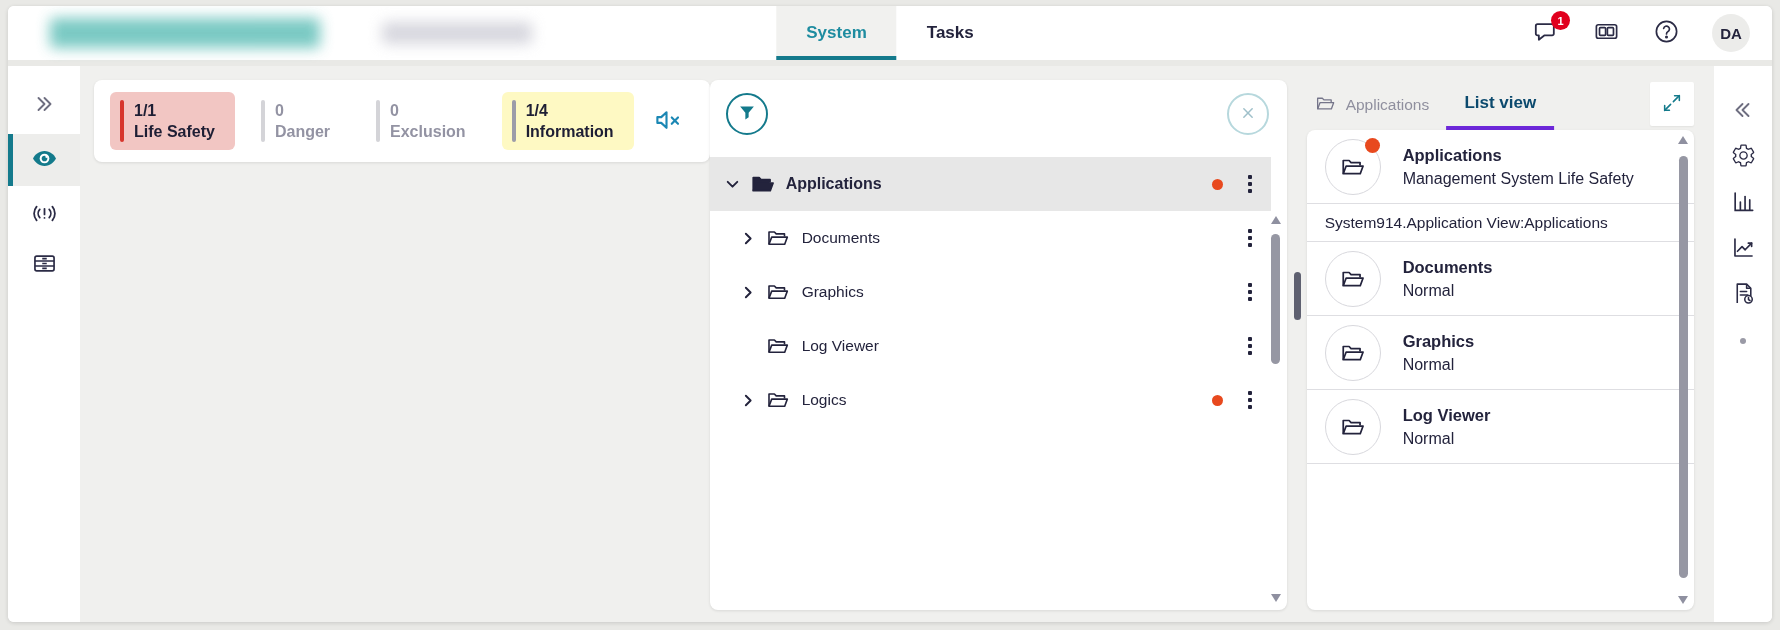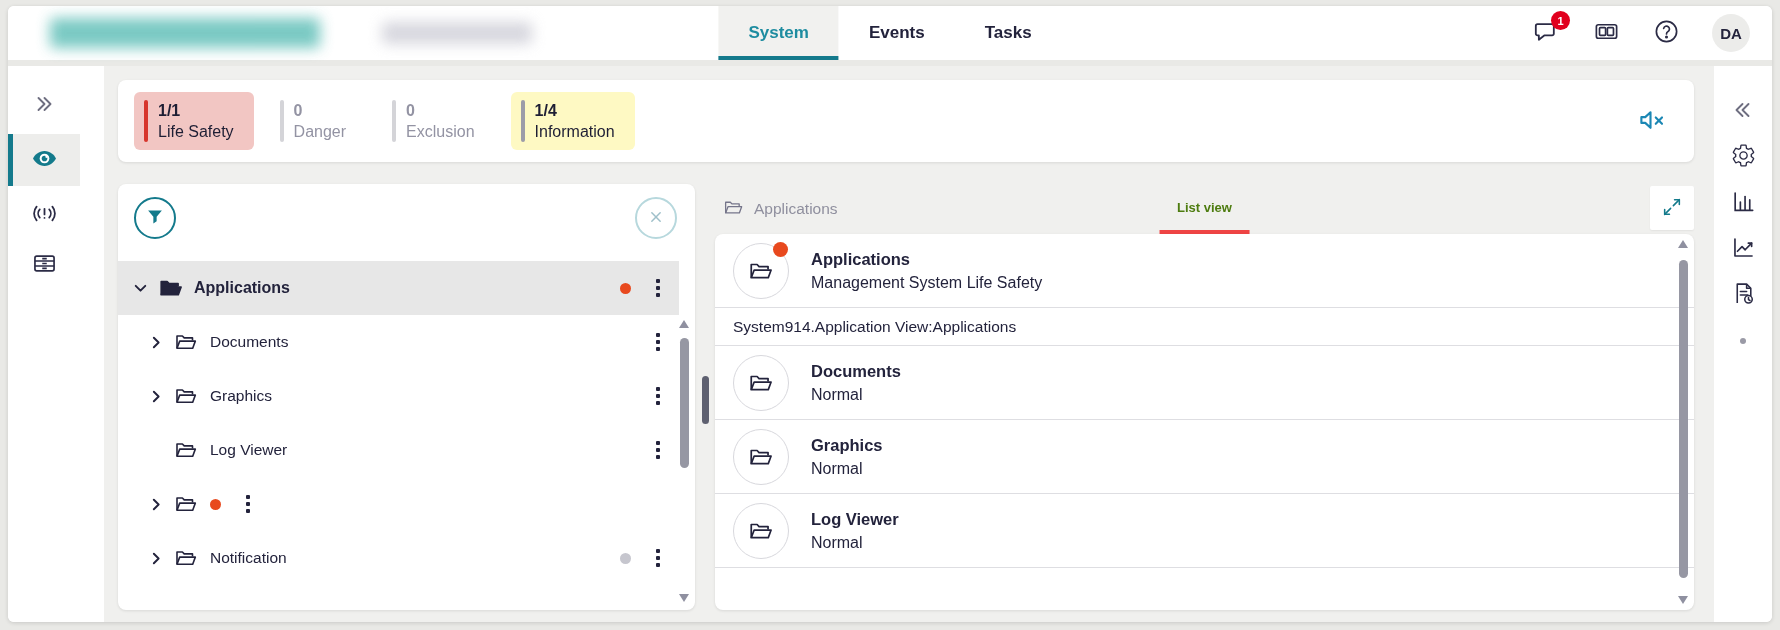--- a/index.html
+++ b/index.html
@@ -27,29 +27,29 @@
   .content { flex:1; display:flex; min-height:0; }
   .rail { background:#fff; display:flex; flex-direction:column; align-items:center; flex:0 0 auto; }
   .rail.left  { width:72px; padding-top:14px; }
   .rail.right { width:58px; padding-top:22px; }
   .rail-btn { background:none; border:none; width:100%; height:50px; display:flex; align-items:center; justify-content:center; cursor:pointer; }
   .rail.right .rail-btn { height:46px; }
   .rail-item.active { width:100%; height:52px; background:#ededeb; position:relative; display:flex; align-items:center; justify-content:center; margin:4px 0; cursor:pointer; }
   .active-bar { position:absolute; left:0; top:0; bottom:0; width:5px; background:#147a8c; }
   .rail-dot { width:6px; height:6px; border-radius:50%; background:#9a9aa6; margin-top:20px; }
 
-  .center { flex:1; background:#f0f0ee; padding:14px 20px 12px 14px; display:flex; flex-direction:column; min-width:0;margin-left:24px; }
+  .center { flex:1; background:#f0f0ee; padding:14px 20px 12px 14px; display:flex; flex-direction:row; min-width:0; }
 
   
   .status-card { height:82px; background:#fff; border-radius:8px; box-shadow:0 1px 3px rgba(0,0,0,.1); display:flex; align-items:center; padding:0 16px; margin-bottom:22px; flex:0 0 auto; }
   .status-items { display:flex; align-items:center; flex:1; }
   .tile { display:flex; align-items:center; padding:8px 20px 8px 10px; border-radius:6px; margin-right:16px; cursor:pointer; }
   .tile-bar { width:4px; height:42px; border-radius:2px; margin-right:10px; flex:0 0 auto; }
   .tile-count { font-weight:bold; font-size:16px; color:#1e1e34; margin-bottom:3px; }
-  .tile-label { font-size:16px; color:#1e1e34; }
+  .tile-label { font-size:16px; color:#1e1e34;font-weight:bold; }
   .tile.dim .tile-count, .tile.dim .tile-label { color:#9393a3; }
   .mute-btn { background:none; border:none; width:36px; height:36px; margin-right:8px; display:flex; align-items:center; justify-content:center; cursor:pointer; }
 
   
   .panels { flex:1; display:flex; position:relative; min-height:0; }
   .tree-card { width:577px; background:#fff; border-radius:8px; box-shadow:0 1px 3px rgba(0,0,0,.1); position:relative; overflow:hidden; display:flex; flex-direction:column; flex:0 0 auto; }
   .tree-toolbar { display:flex; justify-content:space-between; align-items:center; padding:13px 18px 10px 16px; flex:0 0 auto; }
   .circle-btn { width:42px; height:42px; border-radius:50%; background:#fff; display:flex; align-items:center; justify-content:center; cursor:pointer; }
   .circle-btn.filter { border:2px solid #147a8c; }
   .circle-btn.clear  { border:2px solid #b7d8dd; }
@@ -73,21 +73,21 @@
   .tree-scroll .thumb { top:18px; height:130px; }
   .list-scroll .thumb { top:20px; bottom:26px; }
   .tri-up { width:0; height:0; border-left:5.5px solid transparent; border-right:5.5px solid transparent; border-bottom:8px solid #8f90a0; cursor:pointer; }
   .tri-down { width:0; height:0; border-left:5.5px solid transparent; border-right:5.5px solid transparent; border-top:8px solid #8f90a0; cursor:pointer; }
 
   .splitter { position:absolute; left:584px; top:192px; width:7px; height:48px; border-radius:4px; background:#5e6070; cursor:col-resize; }
 
   .list-area { flex:1; margin-left:20px; display:flex; flex-direction:column; min-width:0; }
   .list-header { height:50px; position:relative; display:flex; align-items:center; flex:0 0 auto; }
   .breadcrumb { display:flex; align-items:center; gap:10px; color:#8f8f9e; font-size:15.5px; margin-left:8px; }
-  .list-tab { position:absolute; left:50%; transform:translateX(-50%); top:0; height:100%; display:flex; align-items:center; font-size:13px; font-weight:bold; color:#4d7c0f; border-bottom:4px solid #ef4444; padding:0 18px; cursor:pointer; }
+  .list-tab { position:absolute; left:50%; transform:translateX(-50%); top:0; height:100%; display:flex; align-items:center; font-size:17px; font-weight:bold; color:#0c4a6e; border-bottom:4px solid #6d28d9; padding:0 18px; cursor:pointer; }
   .expand-btn { position:absolute; right:0; top:2px; width:44px; height:44px; background:#fff; border:none; border-radius:2px; display:flex; align-items:center; justify-content:center; cursor:pointer; box-shadow:0 1px 2px rgba(0,0,0,.06); }
   .list-card { flex:1; background:#fff; border-radius:8px; box-shadow:0 1px 3px rgba(0,0,0,.1); position:relative; overflow:hidden; }
   .lgroup { height:38px; display:flex; align-items:center; padding:0 18px; font-size:15.5px; color:#23233c; border-bottom:1px solid #dedee2; }
   .lrow { height:74px; display:flex; align-items:center; padding:0 18px; gap:22px; border-bottom:1px solid #dedee2; cursor:pointer; }
   .avatarc { width:56px; height:56px; border-radius:50%; border:1px solid #d8d8dd; display:flex; align-items:center; justify-content:center; position:relative; flex:0 0 auto; }
   .avdot { position:absolute; top:-2px; right:0px; width:15px; height:15px; border-radius:50%; background:#e8491e; }
   .ltitle { font-weight:bold; font-size:16.5px; color:#23233c; margin-bottom:5px; }
   .lsub { font-size:16px; color:#23233c; }
 </style>
 </head>
@@ -98,23 +98,20 @@
   <header>
     <div class="logos">
       <div class="logo-blur teal"></div>
       <div class="logo-blur gray"></div>
     </div>
     <nav class="tabs" id="tabs">
         <button class="tab active">
           <span class="tab-label">System</span>
         </button>
         <button class="tab">
-          <span class="tab-label">Events</span>
-        </button>
-        <button class="tab">
           <span class="tab-label">Tasks</span>
         </button>
       </nav>
     <div class="header-actions">
       <button class="icon-btn">
         <span>
           <svg viewBox="0 0 24 24" width="27" height="27" fill="none" stroke="#2b2b45" stroke-width="1.6" stroke-linejoin="round">
               <path d="M4 5.5h13a1.5 1.5 0 0 1 1.5 1.5v7a1.5 1.5 0 0 1-1.5 1.5H10l-4.8 3.8v-3.8H4A1.5 1.5 0 0 1 2.5 14V7A1.5 1.5 0 0 1 4 5.5z"></path>
             </svg>
         </span>
@@ -330,41 +327,22 @@
                   <svg viewBox="0 0 16 16" width="17" height="17" fill="none" stroke="#23233c" stroke-width="1.8" stroke-linecap="round" stroke-linejoin="round">
                     <path d="M5.5 3.5L10 8l-4.5 4.5"></path>
                   </svg>
                 </span>
                 <span class="ficon">
                   <svg viewBox="0 0 24 24" width="24" height="24" fill="none" stroke="#23233c" stroke-width="1.6" stroke-linejoin="round">
                     <path d="M3 18.2V6h5.4l1.8 1.9h8.3v2.6"></path>
                     <path d="M3 18.2l2.7-7.1h15.6l-2.6 7.1z"></path>
                   </svg>
                 </span>
+                <span class="tlabel">Logics</span>
                 <span class="dot" style="background: rgb(232, 73, 30);"></span>
-                <span class="kebab">
-                  <i></i>
-                  <i></i>
-                  <i></i>
-                </span>
-              </div>
-              <div class="trow child">
-                <span class="chev">
-                  <svg viewBox="0 0 16 16" width="17" height="17" fill="none" stroke="#23233c" stroke-width="1.8" stroke-linecap="round" stroke-linejoin="round">
-                    <path d="M5.5 3.5L10 8l-4.5 4.5"></path>
-                  </svg>
-                </span>
-                <span class="ficon">
-                  <svg viewBox="0 0 24 24" width="24" height="24" fill="none" stroke="#23233c" stroke-width="1.6" stroke-linejoin="round">
-                    <path d="M3 18.2V6h5.4l1.8 1.9h8.3v2.6"></path>
-                    <path d="M3 18.2l2.7-7.1h15.6l-2.6 7.1z"></path>
-                  </svg>
-                </span>
-                <span class="tlabel">Notification</span>
-                <span class="dot" style="background: rgb(198, 198, 206);"></span>
                 <span class="kebab">
                   <i></i>
                   <i></i>
                   <i></i>
                 </span>
               </div>
             </div>
           <div class="vscroll tree-scroll">
             <span class="tri-up"></span>
             <span class="thumb"></span>

